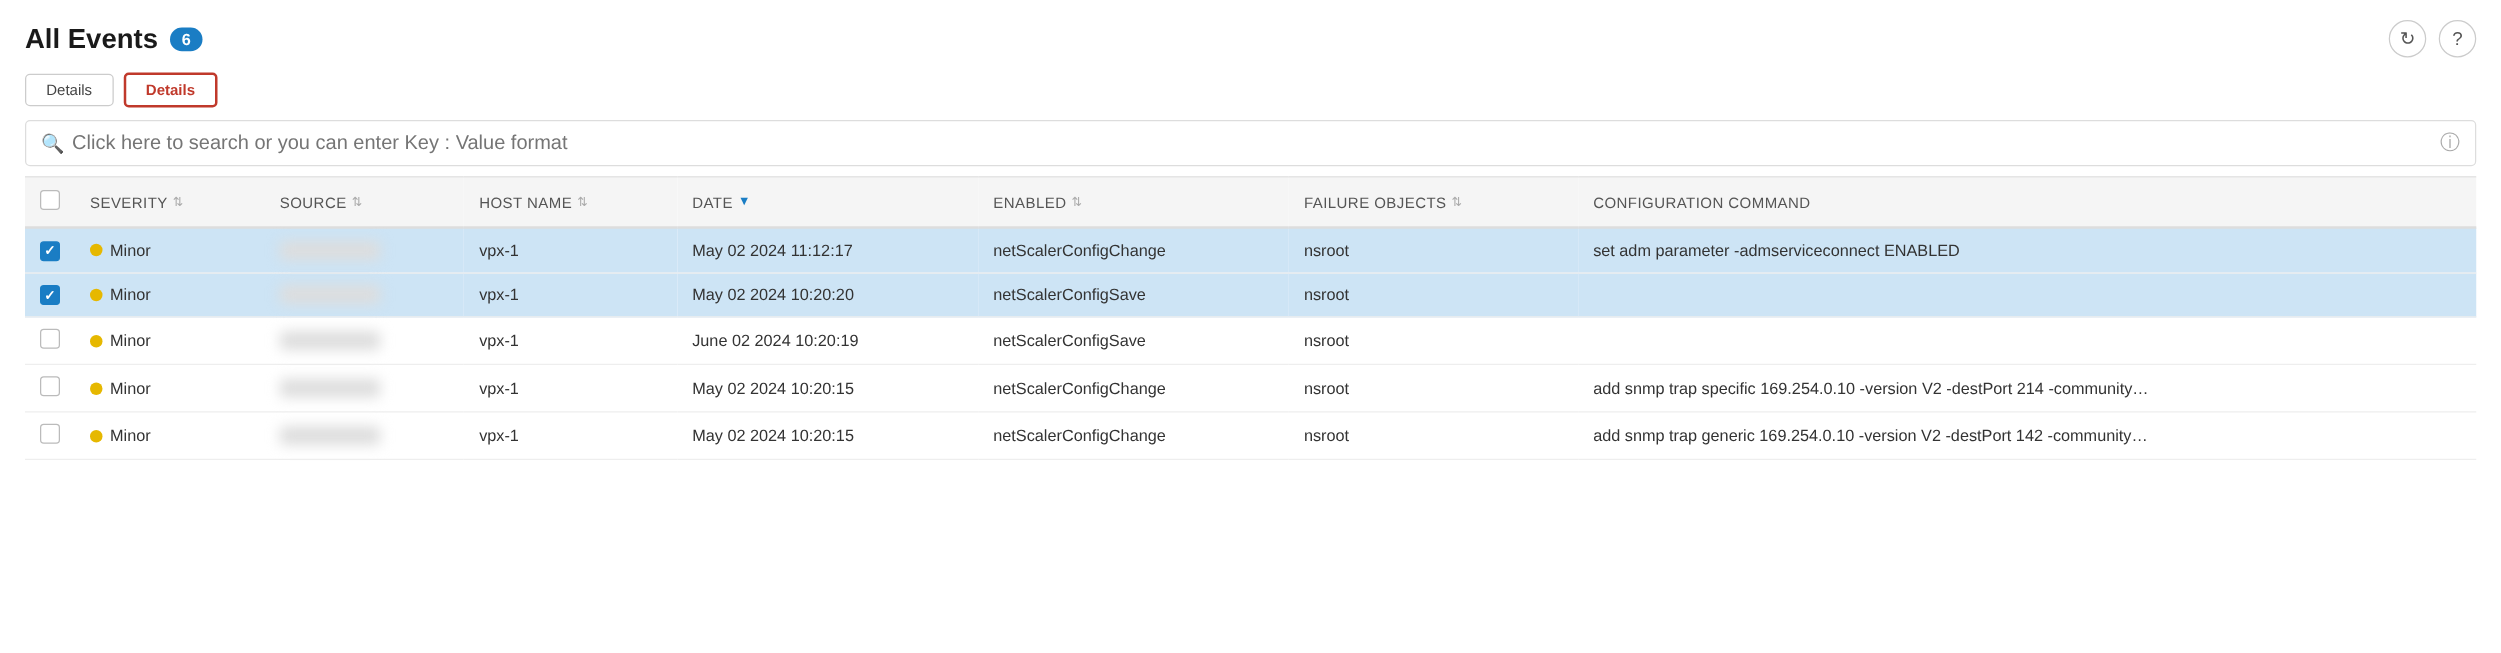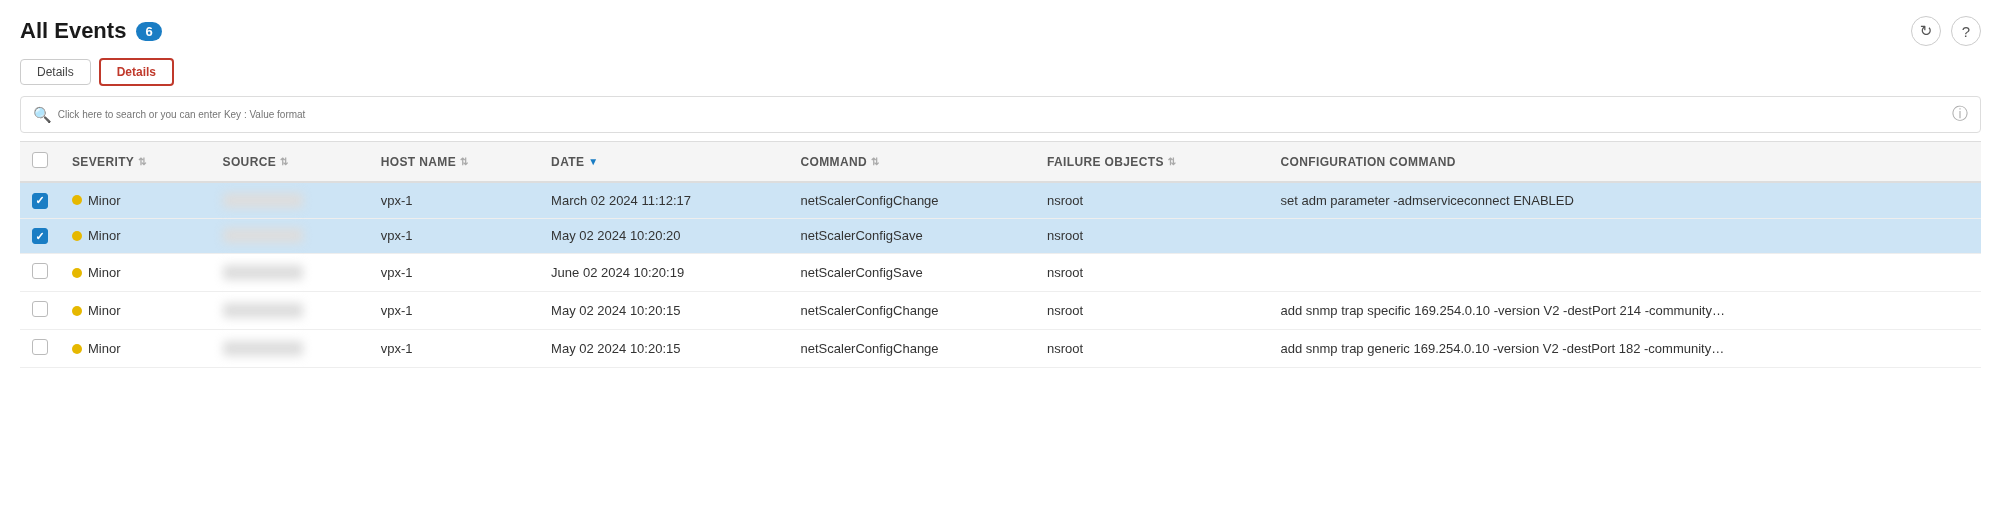--- a/index.html
+++ b/index.html
@@ -96,21 +96,21 @@
     }
     thead tr {
       background: #f5f5f5;
       border-top: 1px solid #ddd;
       border-bottom: 2px solid #ddd;
     }
     thead th {
       text-align: left;
       padding: 10px 12px;
       font-size: 12px;
-      font-weight: 700;
+      font-weight: 400;
       color: #555;
       letter-spacing: 0.03em;
       white-space: nowrap;
       user-select: none;
     }
     thead th .col-header {
       display: flex;
       align-items: center;
       gap: 4px;
     }
@@ -214,21 +214,21 @@
     </div>
   </div>
 
   <div class="toolbar">
     <button class="btn">Details</button>
     <button class="btn active">Details</button>
   </div>
 
   <div class="search-row">
     <span style="color:#aaa; margin-right:6px; font-size:15px;">🔍</span>
-    <input type="text" style="border: none; outline: none; width: 100%; font-size: 10px; color: #1d4ed8; background: transparent;" placeholder="Click here to search or you can enter Key : Value format">
+    <input type="text" style="border: none; outline: none; width: 100%; font-size: 16px; color: #1d4ed8; background: transparent;" placeholder="Click here to search or you can enter Key : Value format">
     <span style="color:#aaa; font-size:16px; cursor:pointer;">ⓘ</span>
   </div>
 
   <div class="table-container">
     <table>
       <thead>
         <tr>
           <th class="cb-cell">
             <div class="custom-checkbox"></div>
           </th>
@@ -251,21 +251,21 @@
             </div>
           </th>
           <th>
             <div class="col-header">
               <span>DATE</span>
               <span class="sort-icon active">▼</span>
             </div>
           </th>
           <th>
             <div class="col-header">
-              <span>COMMAND</span>
+              <span>ENABLED</span>
               <span class="sort-icon">⇅</span>
             </div>
           </th>
           <th>
             <div class="col-header">
               <span>FAILURE OBJECTS</span>
               <span class="sort-icon">⇅</span>
             </div>
           </th>
           <th>
@@ -280,21 +280,21 @@
       <tr class="selected">
             <td class="cb-cell"><div class="custom-checkbox checked"></div></td>
             <td>
               <div class="severity-cell">
                 <span class="dot dot-minor"></span>
                 <span>Minor</span>
               </div>
             </td>
             <td><span class="blurred" style="display: inline-block; min-width: 80px;">REDACTED</span></td>
             <td>vpx-1</td>
-            <td>March 02 2024 11:12:17</td>
+            <td>May 02 2024 11:12:17</td>
             <td>netScalerConfigChange</td>
             <td>nsroot</td>
             <td>set adm parameter -admserviceconnect ENABLED</td>
           </tr>
           <tr class="selected">
             <td class="cb-cell"><div class="custom-checkbox checked"></div></td>
             <td>
               <div class="severity-cell">
                 <span class="dot dot-minor"></span>
                 <span>Minor</span>
@@ -343,18 +343,18 @@
               <div class="severity-cell">
                 <span class="dot dot-minor"></span>
                 <span>Minor</span>
               </div>
             </td>
             <td><span class="blurred" style="display: inline-block; min-width: 80px;">REDACTED</span></td>
             <td>vpx-1</td>
             <td>May 02 2024 10:20:15</td>
             <td>netScalerConfigChange</td>
             <td>nsroot</td>
-            <td>add snmp trap generic 169.254.0.10 -version V2 -destPort 182 -community…</td>
+            <td>add snmp trap generic 169.254.0.10 -version V2 -destPort 142 -community…</td>
           </tr>
         </tbody>
     </table>
   </div>
 </div>
 
 </body></html>

